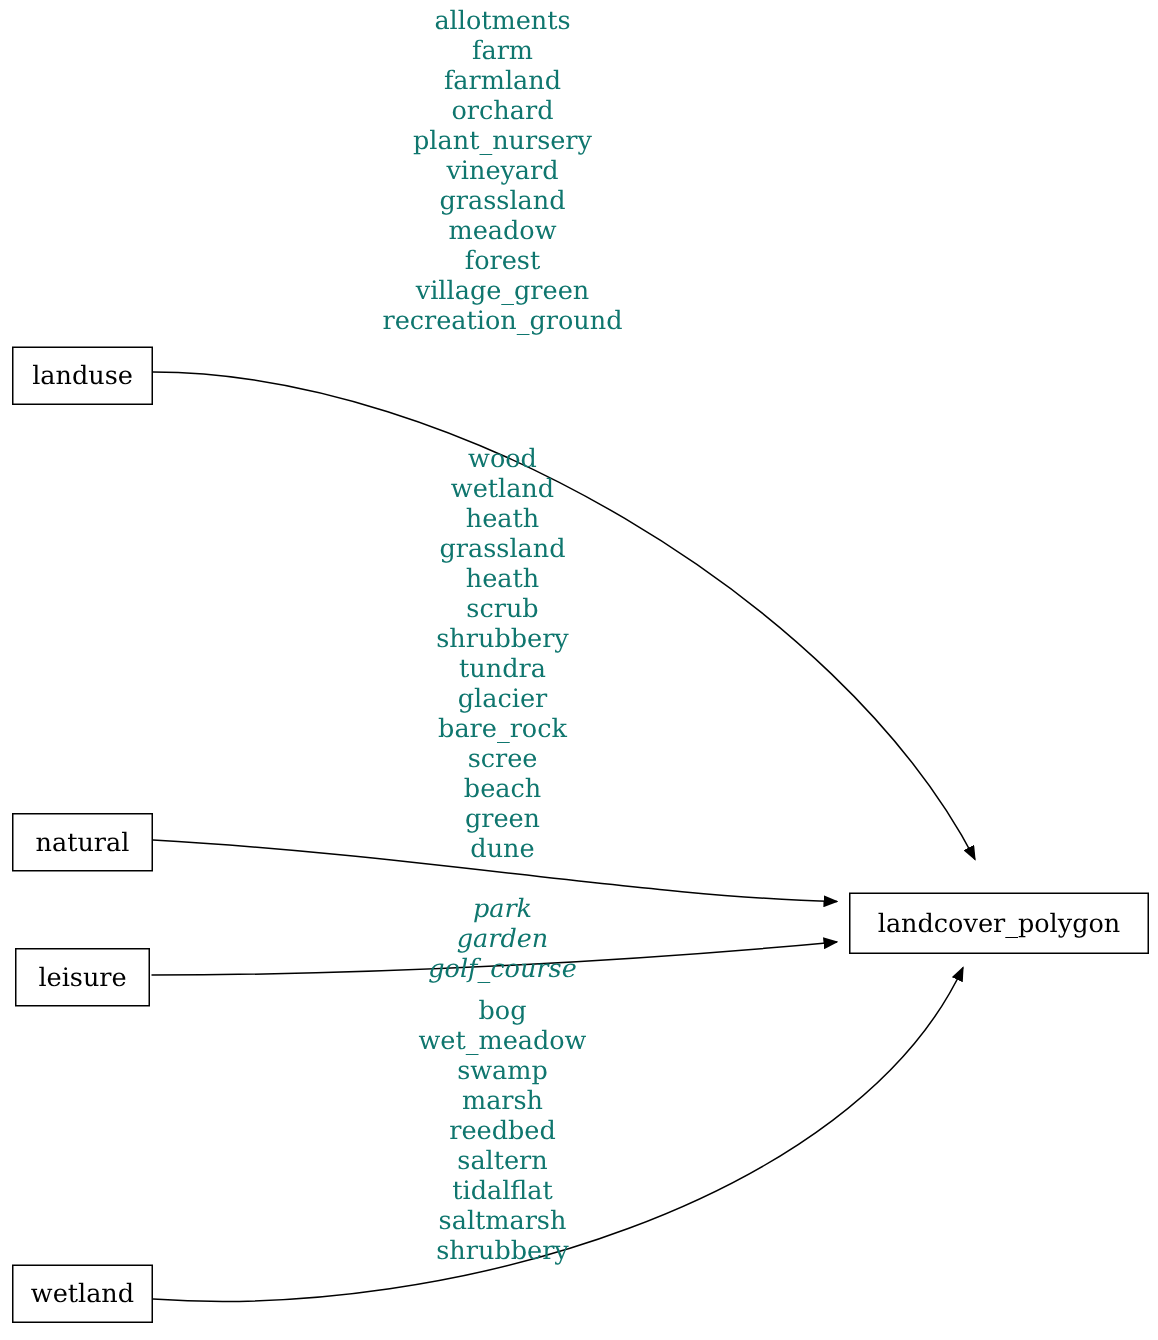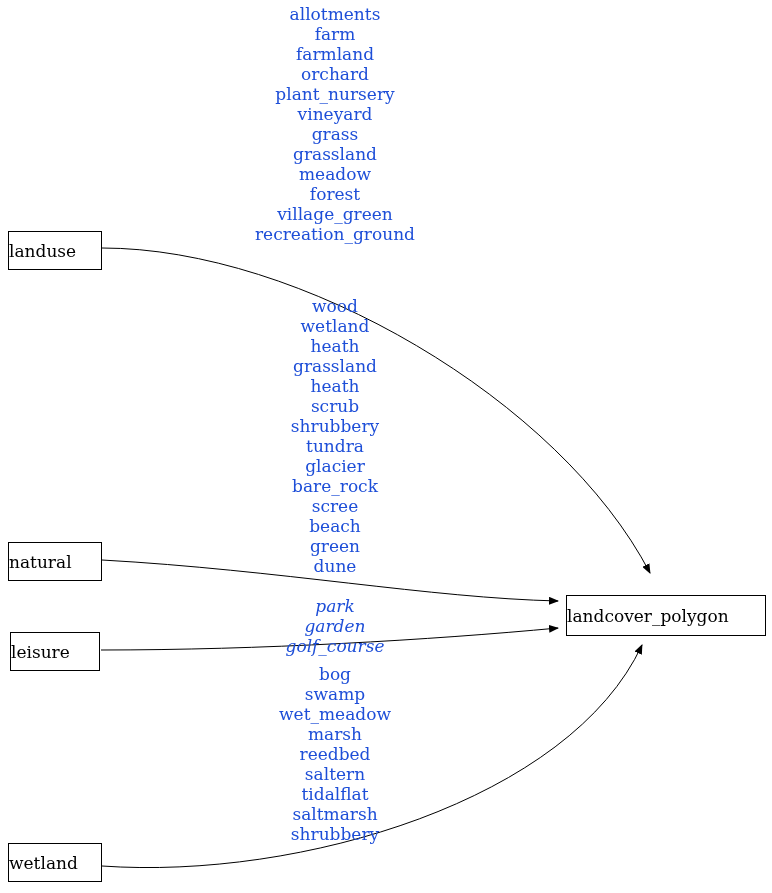--- a/index.html
+++ b/index.html
@@ -25,27 +25,27 @@
   }
   .node {
     position: absolute;
     box-sizing: border-box;
     border: 1px solid #000000;
     background: #ffffff;
     color: #000000;
     font-size: 17px;
     display: flex;
     align-items: center;
-    justify-content: flex-start;
+    justify-content: center;
     white-space: nowrap;
   }
   .label-col {
     position: absolute;
     text-align: center;
-    color: #1d4ed8;
+    color: #0f766e;
     font-size: 17px;
     line-height: 20px;
     white-space: nowrap;
   }
   .label-col div {
     height: 20px;
   }
 </style>
 </head>
 <body>
@@ -88,21 +88,20 @@
     <span>landcover_polygon</span>
   </div>
 
   <div class="label-col" style="left:246px; top:4px; width:178px;">
     <div>allotments</div>
     <div>farm</div>
     <div>farmland</div>
     <div>orchard</div>
     <div>plant_nursery</div>
     <div>vineyard</div>
-    <div>grass</div>
     <div>grassland</div>
     <div>meadow</div>
     <div>forest</div>
     <div>village_green</div>
     <div>recreation_ground</div>
   </div>
 
   <div class="label-col" style="left:246px; top:296px; width:178px;">
     <div>wood</div>
     <div>wetland</div>
@@ -121,22 +120,22 @@
   </div>
 
   <div class="label-col" style="left:246px; top:596px; width:178px;font-style:italic;">
     <div>park</div>
     <div>garden</div>
     <div>golf_course</div>
   </div>
 
   <div class="label-col" style="left:246px; top:664px; width:178px;">
     <div>bog</div>
+    <div>wet_meadow</div>
     <div>swamp</div>
-    <div>wet_meadow</div>
     <div>marsh</div>
     <div>reedbed</div>
     <div>saltern</div>
     <div>tidalflat</div>
     <div>saltmarsh</div>
     <div>shrubbery</div>
   </div>
 
 </div>
 

